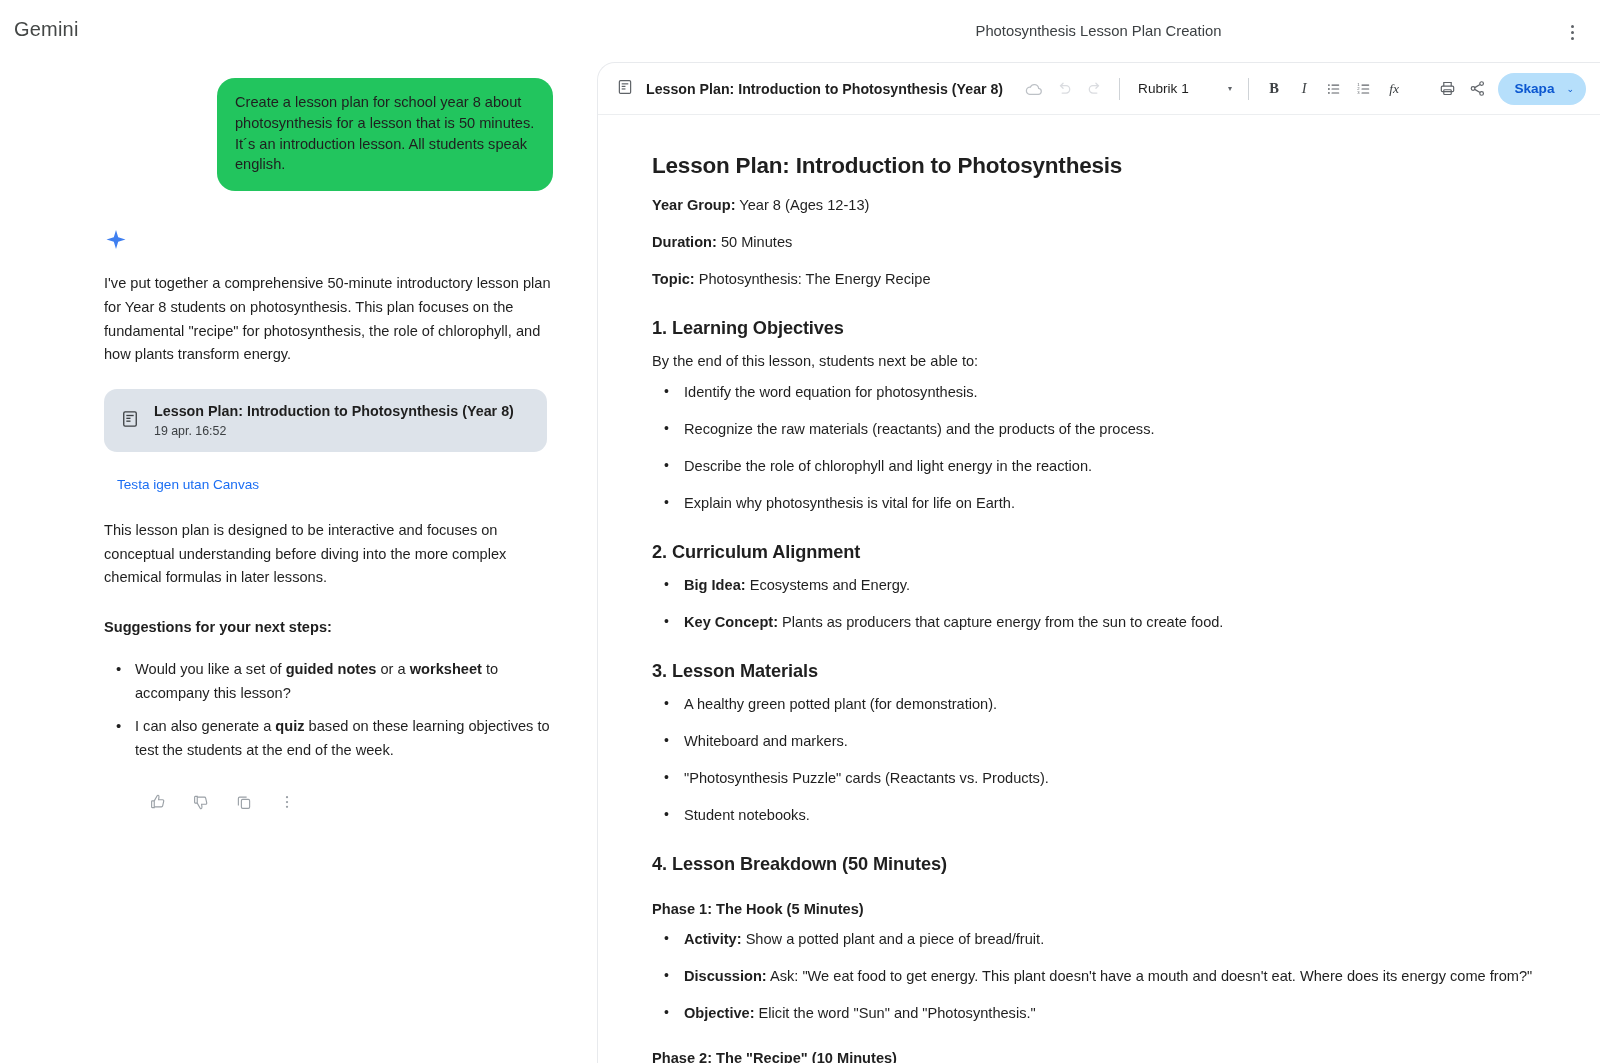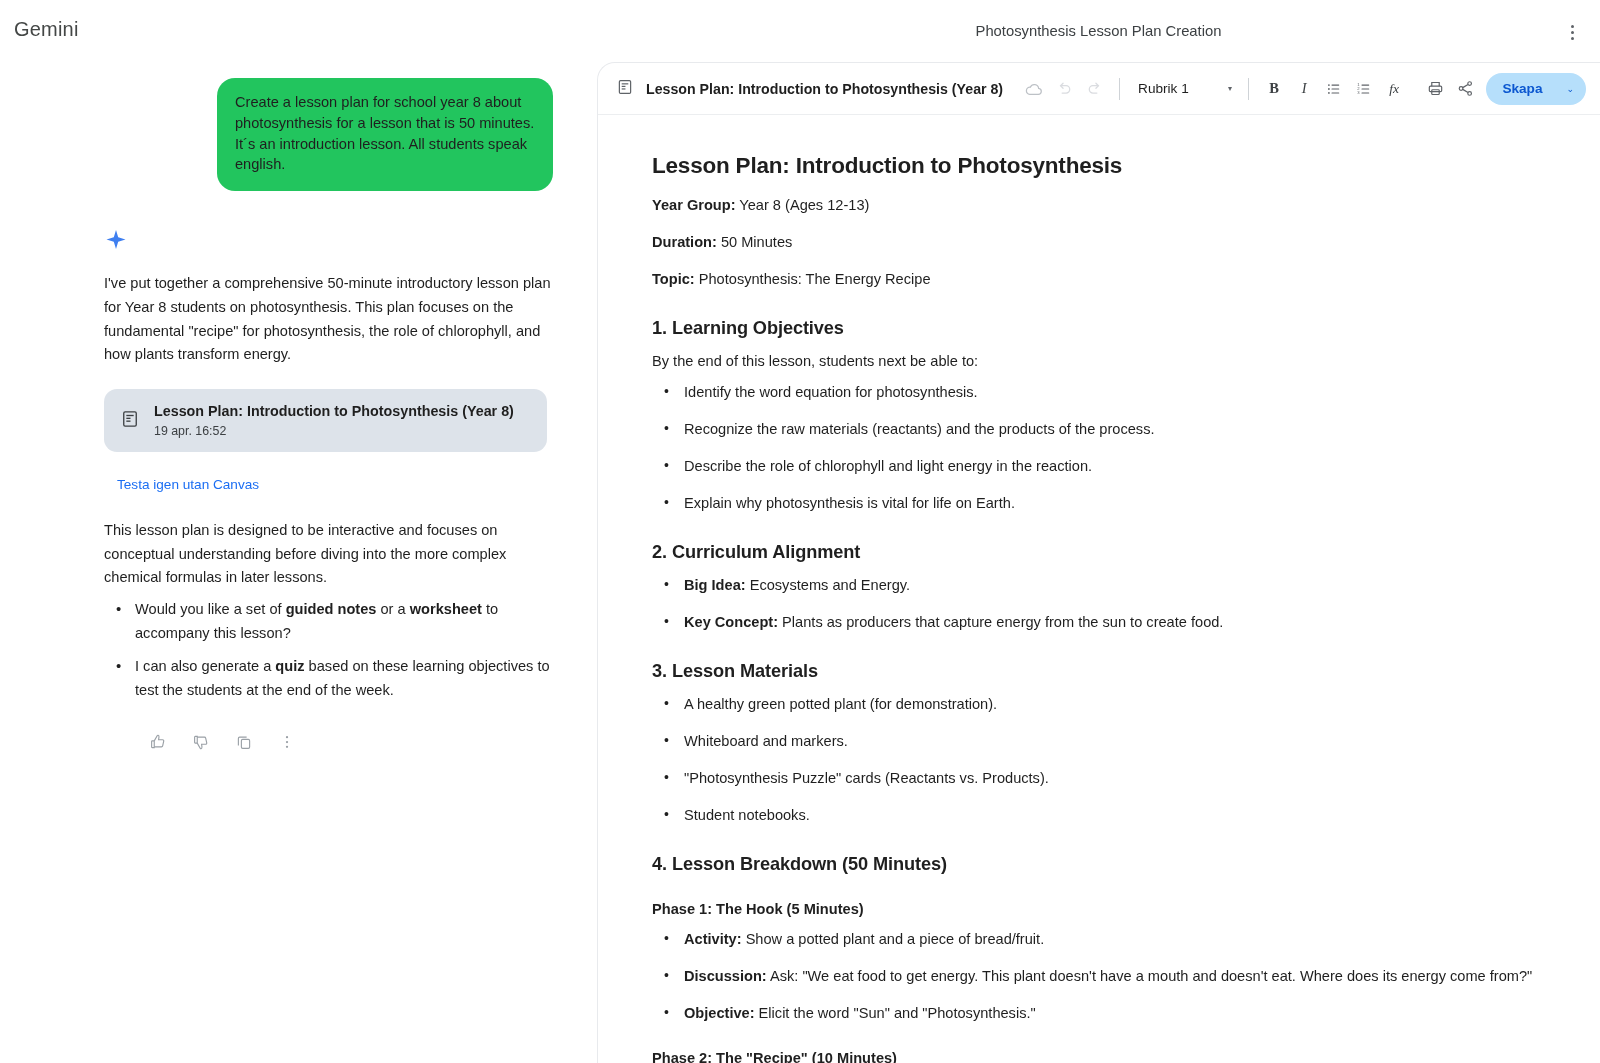--- a/index.html
+++ b/index.html
@@ -74,21 +74,21 @@
     margin-top: 25px; margin-left: 13px;
     font-size: 13.6px;
     color: #1b6ef3;
     cursor: pointer;
   }
 
   .suggest-title {
     margin-top: 26px;
     font-size: 14.6px; font-weight: bold; line-height: 22px;
   }
-  ul.sugg { margin-top: 8px; list-style: none; }
+  ul.sugg { margin-top: 20px; list-style: none; }
   ul.sugg li {
     position: relative;
     padding-left: 31px;
     margin-bottom: 10px;
     font-size: 14.6px; line-height: 23.5px;
     max-width: 450px;
   }
   ul.sugg li::before {
     content: "•"; position: absolute; left: 12px; top: -1px;
     font-size: 15px; color: #1f1f1f;
@@ -149,21 +149,21 @@
   }
   .tb-sep { width: 1px; height: 22px; background: #cfd3d7; margin: 0 10px; flex: 0 0 1px; }
   .tb-style {
     display: flex; align-items: center; gap: 12px; cursor: pointer;
     padding: 0 6px 0 8px; min-width: 108px;
   }
   .tb-style .lbl { font-size: 13.6px; color: #1f1f1f; }
   .tb-style .caret { margin-left: auto; font-size: 8px; color: #5f6368; }
   .tb-spacer { flex: 1 1 auto; }
   .skapa-btn {
-    display: flex; align-items: center; gap: 24px;
+    display: flex; align-items: center; gap: 12px;
     background: #b6dffb;
     color: #0b57d0;
     font-size: 13.6px; font-weight: bold;
     border-radius: 16px;
     height: 32px;
     padding: 0 12px 0 16px;
     cursor: pointer;
     margin-left: 6px;
   }
   .skapa-btn .caret { font-size: 9px; font-weight: normal; }
@@ -224,20 +224,21 @@
           <span>
             <div class="card-title">Lesson Plan: Introduction to Photosynthesis (Year 8)</div>
             <div class="card-sub">19 apr. 16:52</div>
           </span>
         </div>
 
         <div class="retry-link">Testa igen utan Canvas</div>
 
         <div class="model-text second">This lesson plan is designed to be interactive and focuses on conceptual understanding before diving into the more complex chemical formulas in later lessons.</div>
 
+        <div class="suggest-title">Suggestions for your next steps:</div>
 
         <ul class="sugg">
           <li>Would you like a set of <b>guided notes</b> or a <b>worksheet</b> to accompany this lesson?</li>
           <li>I can also generate a <b>quiz</b> based on these learning objectives to test the students at the end of the week.</li>
         </ul>
 
         <div class="act-row">
           <span class="act">
             <svg width="18" height="18" viewBox="0 0 24 24" fill="none" stroke="#9aa0a6" stroke-width="1.5">
               <path d="M7 10.5v9H4.3a.8.8 0 0 1-.8-.8v-7.4c0-.45.35-.8.8-.8H7z"></path>

